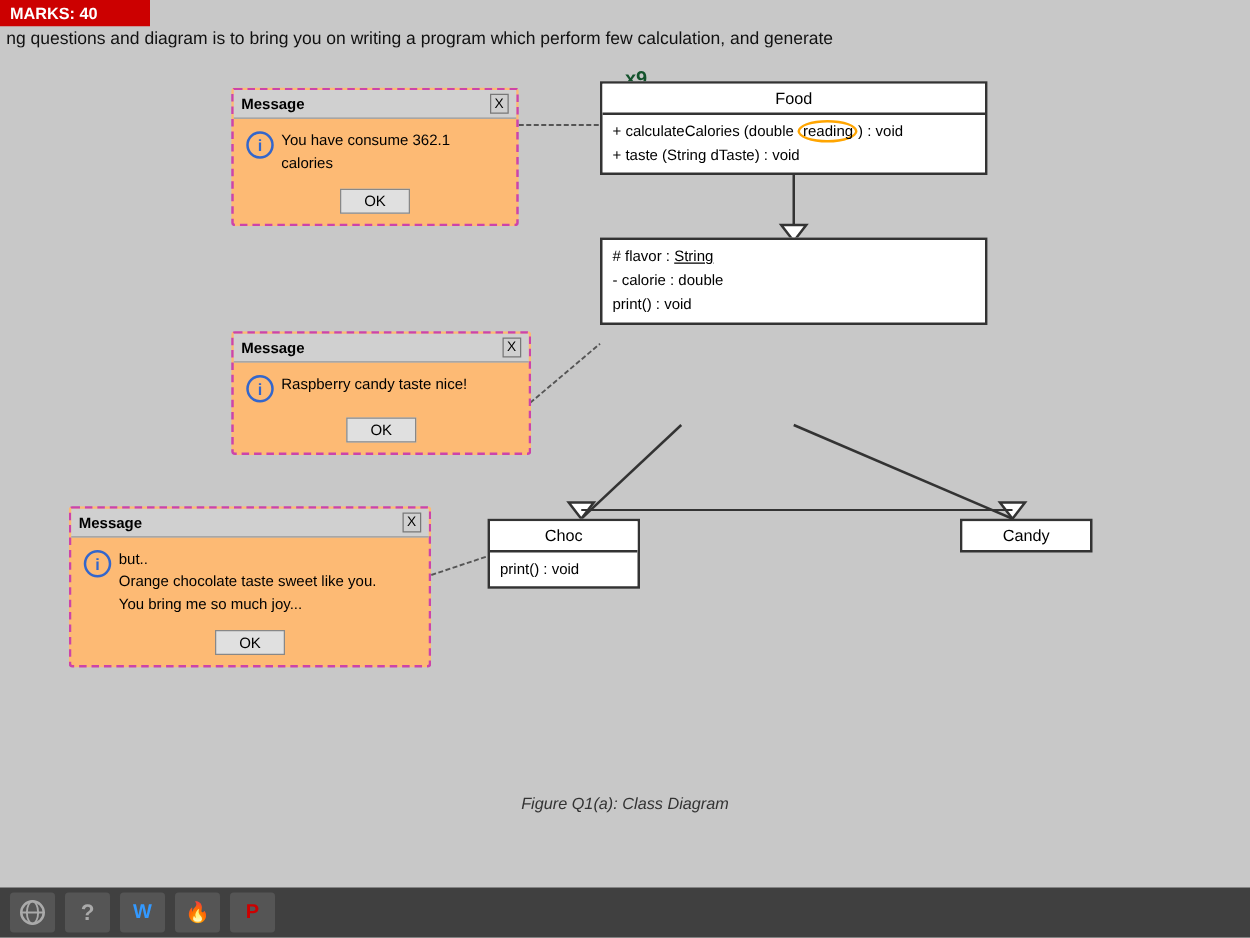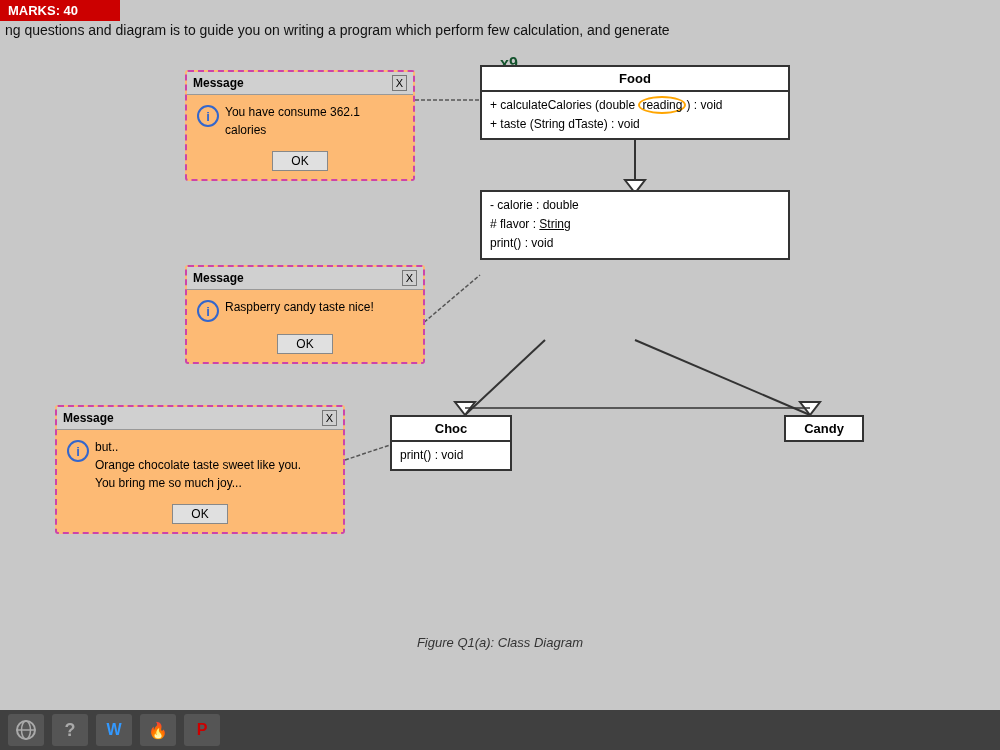--- a/index.html
+++ b/index.html
@@ -61,21 +61,21 @@
     .uml-box {
       position: absolute;
       background: white;
       border: 2px solid #333;
     }
 
     .uml-box .uml-title {
       background: white;
       border-bottom: 2px solid #333;
       text-align: center;
-      font-weight: bold;
+      font-weight: normal;
       padding: 4px 8px;
       font-size: 13px;
     }
 
     .uml-box .uml-body {
       padding: 4px 8px;
       font-size: 12px;
       line-height: 1.6;
     }
 
@@ -96,22 +96,22 @@
     
     .choc-box {
       top: 370px;
       left: 390px;
       width: 122px;
     }
 
     
     .candy-box {
       top: 370px;
-      left: 784px;
-      width: 80px;
+      left: 768px;
+      width: 106px;
       text-align: center;
     }
 
     
     .message-dialog {
       position: absolute;
       background: #fdba74;
       border: 2px solid #999;
       border-radius: 3px;
     }
@@ -258,21 +258,21 @@
       border: 2px solid orange;
       border-radius: 50%;
       padding: 0 2px;
     }
   </style>
 </head>
 <body>
 
 <div class="top-bar">MARKS: 40</div>
 
-<div class="instruction-text">ng questions and diagram is to guide you on writing a program which perform few calculation, and generate</div>
+<div class="instruction-text">ng questions and diagram is to bring you on writing a program which perform few calculation, and generate</div>
 
 <div class="diagram-area">
 
   <div class="x9-label">x9</div>
 
   <svg class="arrows-svg">
 
     <line x1="635" y1="95" x2="635" y2="148" stroke="#333" stroke-width="2"></line>
     <polygon points="635,148 625,135 645,135" fill="white" stroke="#333" stroke-width="2"></polygon>
 
@@ -294,22 +294,22 @@
   <div class="uml-box food-box">
     <div class="uml-title">Food</div>
     <div class="uml-body">
       <div>+ calculateCalories (double <span class="highlight-circle">reading</span>) : void</div>
       <div>+ taste (String dTaste) : void</div>
     </div>
   </div>
 
   <div class="uml-box confectionary-box">
     <div class="uml-body">
+      <div># flavor : <span class="uml-underline">String</span></div>
       <div>- calorie : double</div>
-      <div># flavor : <span class="uml-underline">String</span></div>
       <div>print() : void</div>
     </div>
   </div>
 
   <div class="uml-box choc-box">
     <div class="uml-title">Choc</div>
     <div class="uml-body">
       <div>print() : void</div>
     </div>
   </div>

